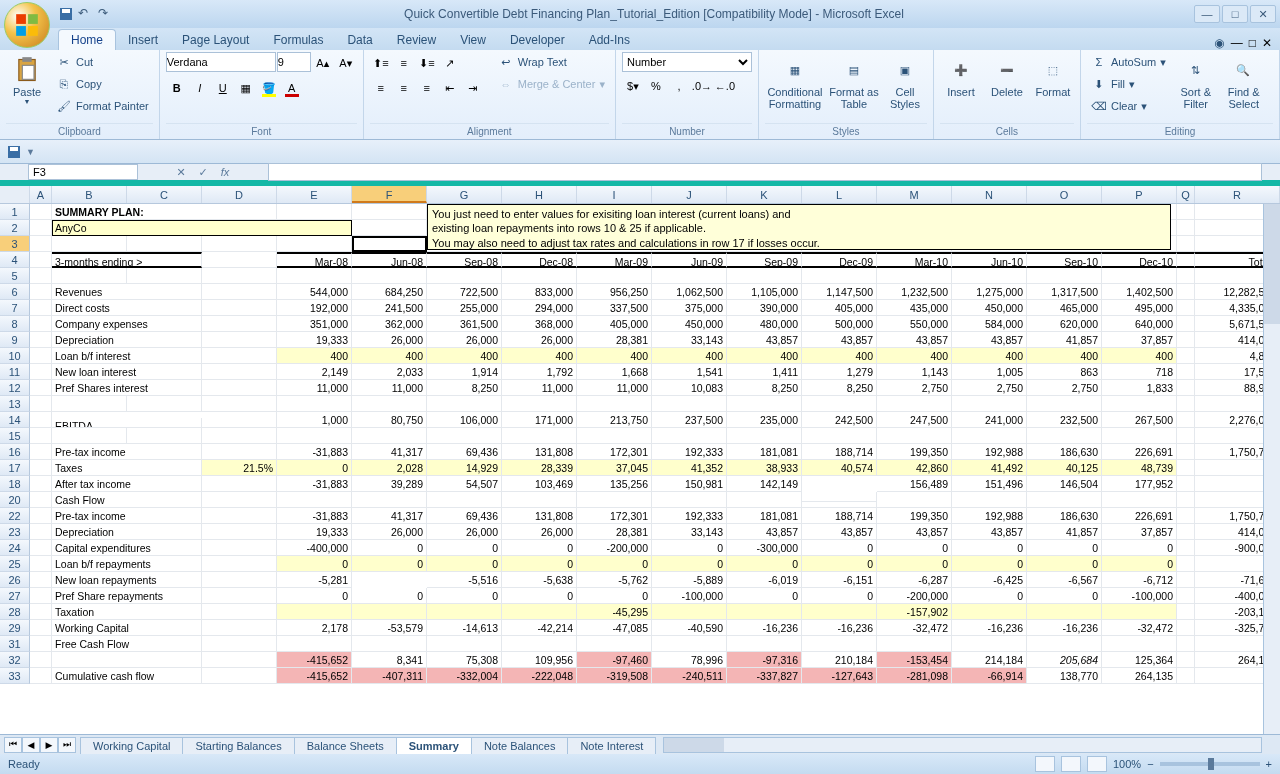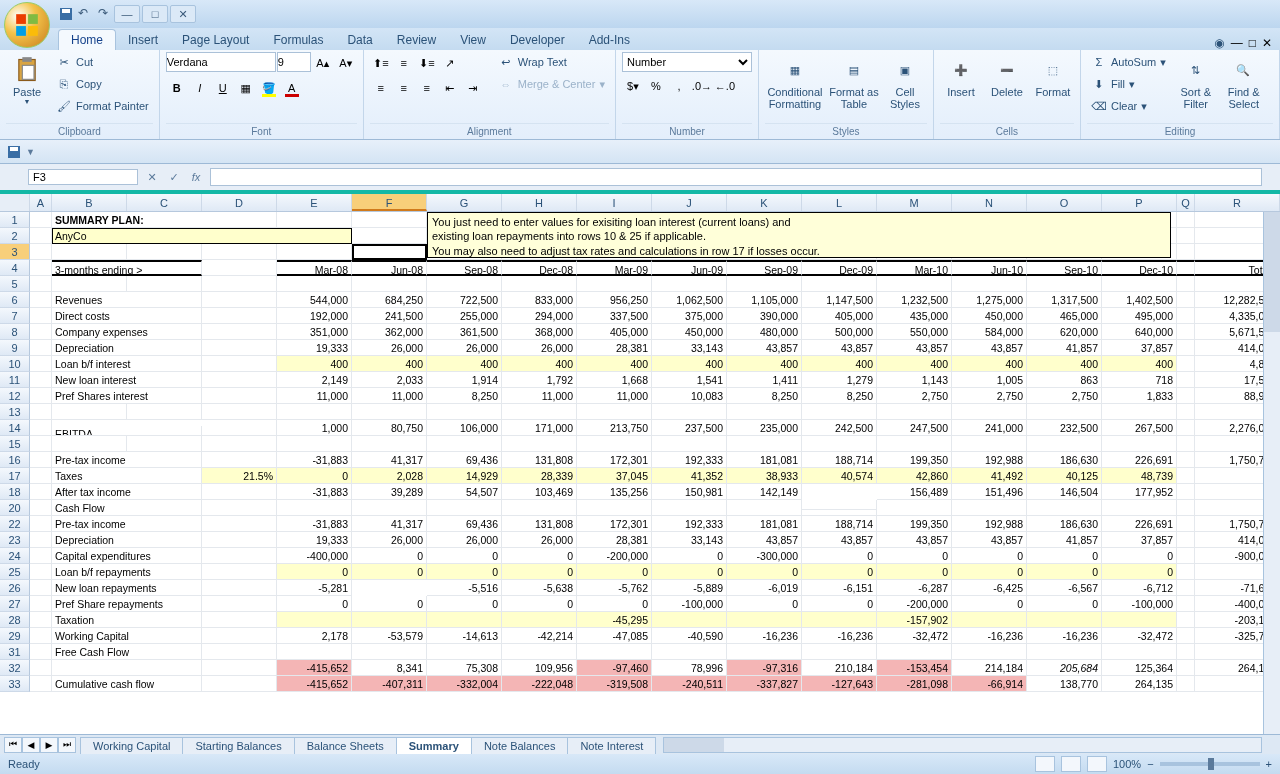--- a/index.html
+++ b/index.html
@@ -33,21 +33,21 @@
 .small-row{ display:flex; align-items:center; gap:4px; height:20px; padding:0 4px; cursor:pointer;}
 .small-row .ico{width:16px; height:16px; display:inline-flex; align-items:center; justify-content:center;}
 .btn-row{display:flex; gap:1px;}
 .mini-btn{width:22px;height:22px;border:1px solid transparent;display:flex;align-items:center;justify-content:center;font-size:11px;cursor:pointer;}
 select.combo, input.combo{font-size:11px;height:20px;border:1px solid #abc1d8;background:#fff;}
 
 
 .qat2{height:24px;background:linear-gradient(#e7f0fa,#d4e4f4);border-bottom:1px solid #9db9d6;display:flex;align-items:center;gap:4px;padding-left:6px;}
 
 
-.fbar{height:30px;background:#e7eef7;display:flex;align-items:center;border-bottom:4px solid #14b8a6;}
+.fbar{height:22px;background:#e7eef7;display:flex;align-items:center;border-bottom:6px solid #14b8a6;gap:29px;}
 .namebox{width:110px;border:1px solid #abc1d8;background:#fff;font-size:11px;padding:1px 4px;margin-left:28px;}
 .fx-btns{display:flex;gap:2px;margin:0 4px;}
 .fx-btn{width:20px;height:18px;display:flex;align-items:center;justify-content:center;font-size:11px;color:#5b7a9b;}
 .formula-input{flex:1;border:1px solid #abc1d8;background:#fff;height:18px;margin-right:18px;}
 
 
 .grid-area{position:relative;height:548px;background:#fff;overflow:hidden;}
 .colhdr{display:flex;height:18px;background:linear-gradient(#f4f8fd,#dfe9f5);border-bottom:1px solid #b6c8dd;font-size:11px;}
 .colhdr div{border-right:1px solid #cdd9e8;text-align:center;color:#2b5278;line-height:18px;}
 .colhdr .sel{background:#f8cf7a;border-bottom:2px solid #d07a1b;}
@@ -99,20 +99,21 @@
 </div>
 <div class="titlebar">
   <div class="qat">
     <span class="qat-icon"><svg viewBox="0 0 16 16">
           <rect x="2" y="2" width="12" height="12" fill="#3a6ea5"></rect>
           <rect x="4" y="3" width="8" height="4" fill="#fff"></rect>
         </svg></span>
     <span class="qat-icon">↶</span>
     <span class="qat-icon">↷</span>
   </div>
+  <div class="title-text">Quick Convertible Debt Financing Plan_Tutorial_Edition  [Compatibility Mode] - Microsoft Excel</div>
   <div class="win-controls">
     <div class="win-btn">—</div>
     <div class="win-btn">□</div>
     <div class="win-btn">✕</div>
   </div>
 </div>
 
 <div class="ribbon-tabs" id="ribtabs">
     <div class="ribbon-tab active">Home</div>
     <div class="ribbon-tab">Insert</div>

